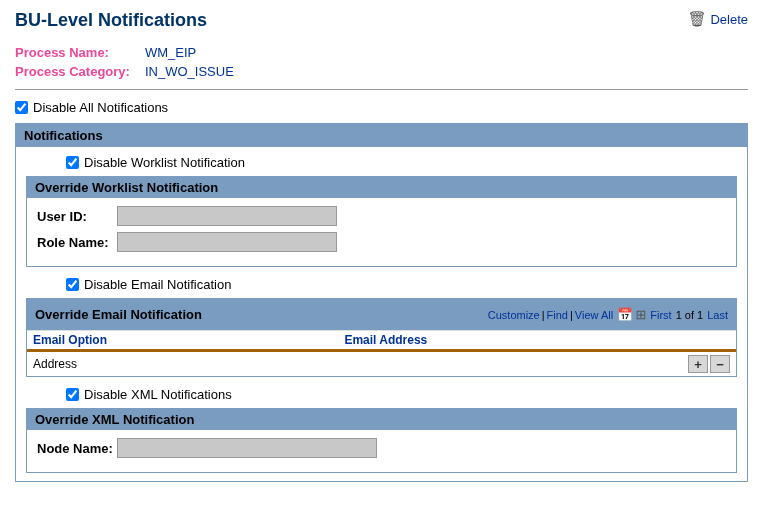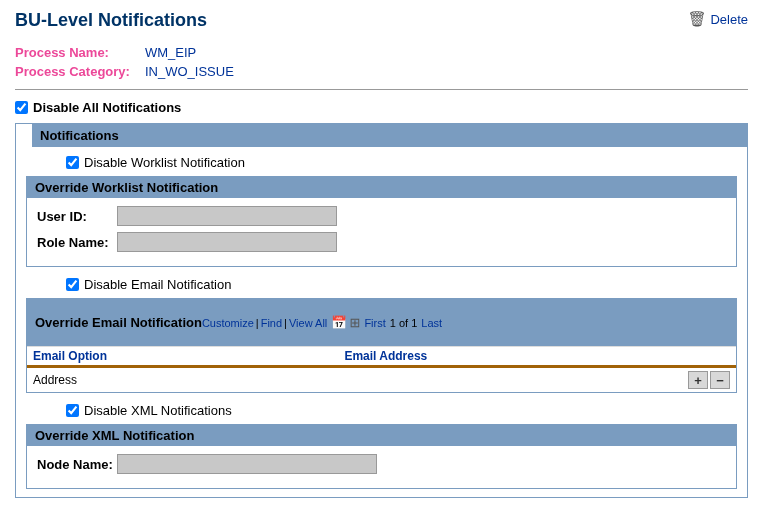--- a/index.html
+++ b/index.html
@@ -62,33 +62,32 @@
       margin: 8px 0 10px 0;
     }
     .disable-all-row {
       display: flex;
       align-items: center;
       gap: 5px;
       margin-bottom: 8px;
     }
     .disable-all-label {
       font-size: 13px;
-      font-weight: bold;
+      font-weight: normal;
     }
     .section-box {
       border: 1px solid #7a9cc0;
       margin-bottom: 10px;
     }
     .section-header {
       background: #7a9cc0;
       color: #000;
       font-weight: bold;
       padding: 4px 8px;
       font-size: 13px;
-      margin-left: 16px;
     }
     .section-content {
       padding: 8px 10px;
       background: #fff;
     }
     .subsection-box {
       border: 1px solid #7a9cc0;
       margin-top: 6px;
     }
     .subsection-header {
@@ -126,24 +125,25 @@
       padding-left: 40px;
     }
     .disable-row-label {
       font-size: 13px;
       font-weight: normal;
     }
     .email-section-header {
       background: #7a9cc0;
       color: #000;
       font-weight: bold;
-      padding: 16px 8px;
-      font-size: 13px;
-      display: flex;
-      align-items: center;
+      padding: 8px 8px;
+      font-size: 13px;
+      display: flex;
+      align-items: center;
+      justify-content: space-between;
     }
     .toolbar-links {
       font-size: 11px;
       font-weight: normal;
       display: flex;
       align-items: center;
       gap: 2px;
     }
     .toolbar-link {
       color: #003399;

